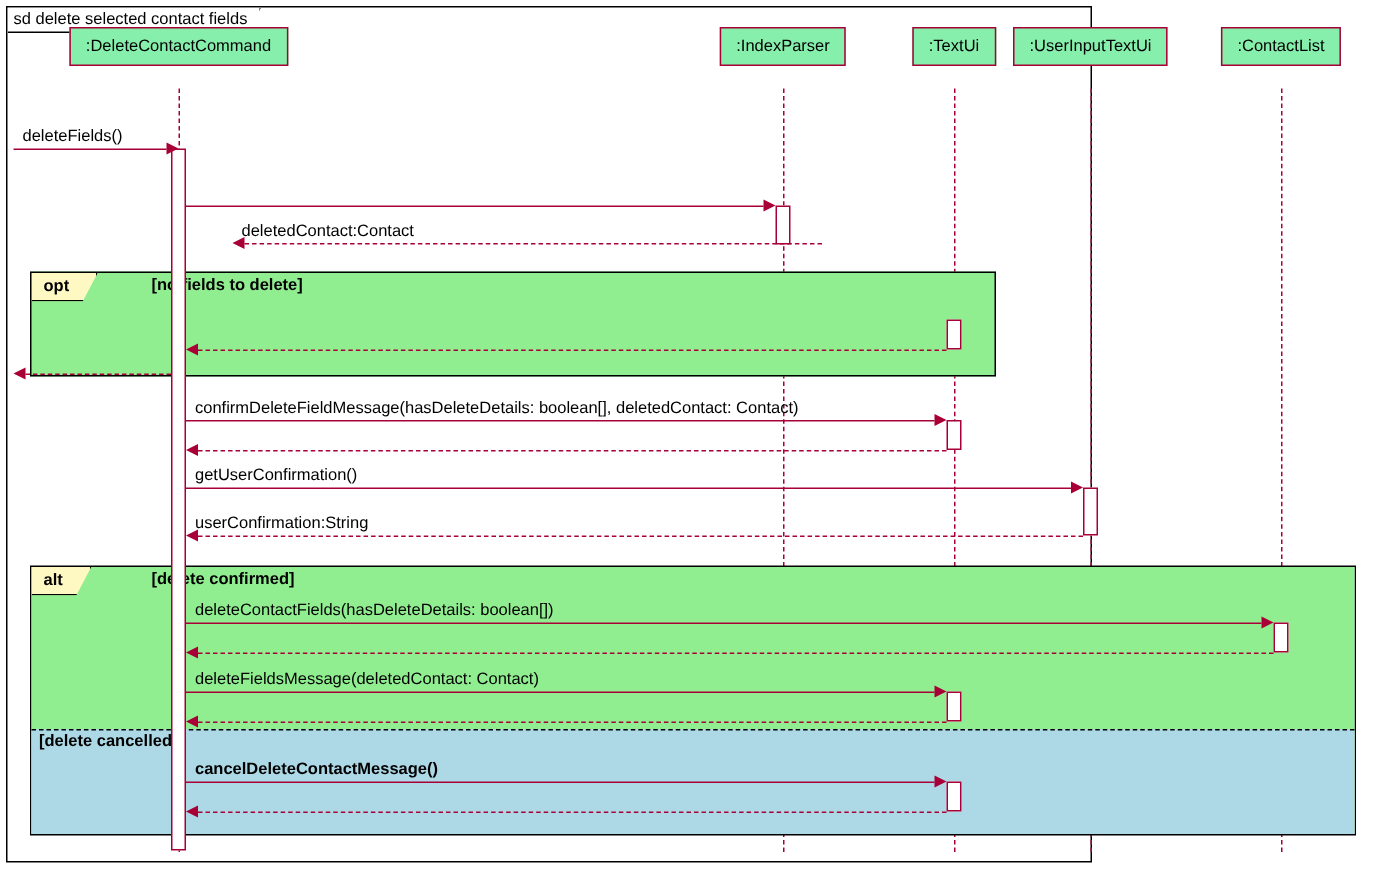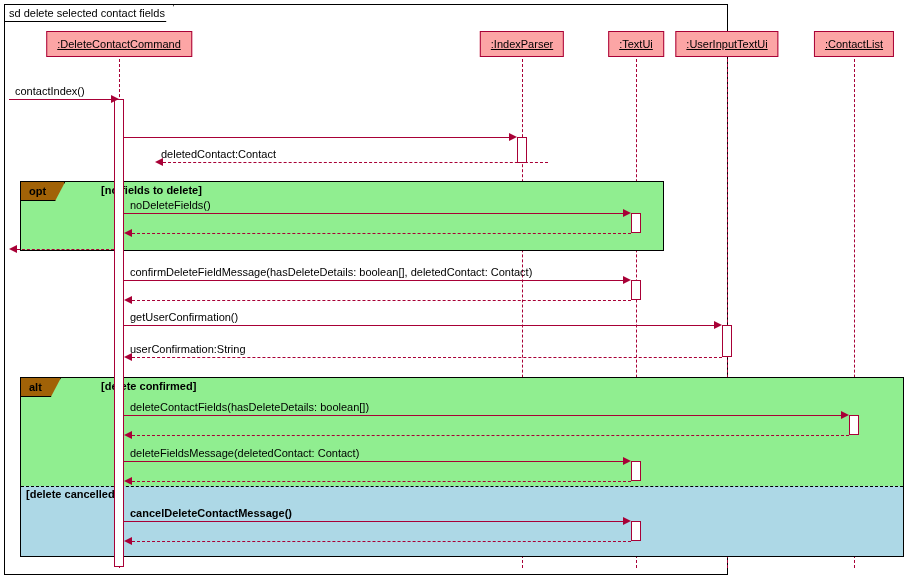--- a/index.html
+++ b/index.html
@@ -20,27 +20,26 @@
     position: absolute;
     top: 0; left: 0;
     background: #fff;
     border-right: 1px solid #000;
     border-bottom: 1px solid #000;
     padding: 2px 8px 2px 4px;
     clip-path: polygon(0 0, 100% 0, calc(100% - 8px) 100%, 0 100%);
   }
   .participant {
     position: absolute;
-    top: 26px;
+    top: 13px;
     transform: translateX(-50%);
-    background: #fca5a5;
+    background: #86efac;
     border: 1.5px solid #a80036;
     padding: 6px 10px;
     white-space: nowrap;
-    text-decoration: underline;
   }
   .lifeline {
     position: absolute;
     top: 54px;
     bottom: 6px;
     width: 0;
     border-left: 1.5px dashed #a80036;
   }
   .activation {
     position: absolute;
@@ -82,21 +81,21 @@
     border-bottom: 4px solid transparent;
     border-right: 8px solid #a80036;
   }
   .frag {
     position: absolute;
     border: 1px solid #000;
   }
   .frag-label {
     position: absolute;
     top: 0; left: 0;
-    background: #a16207;
+    background: #fef9c3;
     border-right: 1px solid #000;
     border-bottom: 1px solid #000;
     padding: 3px 18px 3px 8px;
     font-weight: bold;
     clip-path: polygon(0 0, 100% 0, calc(100% - 10px) 100%, 0 100%);
   }
   .frag-guard {
     position: absolute;
     top: 2px;
     font-weight: bold;
@@ -143,41 +142,36 @@
   <div class="activation" style="left:114px; top:94px; height:468px;"></div>
   <div class="activation" style="left:517px; top:132px; height:26px;"></div>
   <div class="activation" style="left:631px; top:208px; height:20px;"></div>
   <div class="activation" style="left:631px; top:275px; height:20px;"></div>
   <div class="activation" style="left:722px; top:320px; height:32px;"></div>
   <div class="activation" style="left:849px; top:410px; height:20px;"></div>
   <div class="activation" style="left:631px; top:456px; height:20px;"></div>
   <div class="activation" style="left:631px; top:516px; height:20px;"></div>
 
   <div class="msg" style="left:4px; top:82px; width:110px;">
-    <div class="msg-text" style="left:4px;">contactIndex()</div>
+    <div class="msg-text" style="left:4px;">deleteFields()</div>
     <div class="msg-line" style="left:0; right:8px;"></div>
     <div class="arrow-r" style="right:0;"></div>
   </div>
 
   <div class="msg" style="left:119px; top:120px; width:393px;">
     <div class="msg-line" style="left:0; right:8px;"></div>
     <div class="arrow-r" style="right:0;"></div>
   </div>
 
   <div class="msg" style="left:119px; top:145px; width:393px;margin-left:31px;">
     <div class="msg-text" style="left:4px;">deletedContact:Contact</div>
     <div class="msg-line dashed" style="left:8px; right:0;"></div>
     <div class="arrow-l" style="left:0;"></div>
   </div>
 
-  <div class="msg" style="left:119px; top:196px; width:507px;">
-    <div class="msg-text" style="left:4px;">noDeleteFields()</div>
-    <div class="msg-line" style="left:0; right:8px;"></div>
-    <div class="arrow-r" style="right:0;"></div>
-  </div>
   <div class="msg" style="left:119px; top:216px; width:507px;">
     <div class="msg-line dashed" style="left:8px; right:0;"></div>
     <div class="arrow-l" style="left:0;"></div>
   </div>
 
   <div class="msg" style="left:4px; top:232px; width:105px;">
     <div class="msg-line dashed" style="left:8px; right:0;"></div>
     <div class="arrow-l" style="left:0;"></div>
   </div>
 

